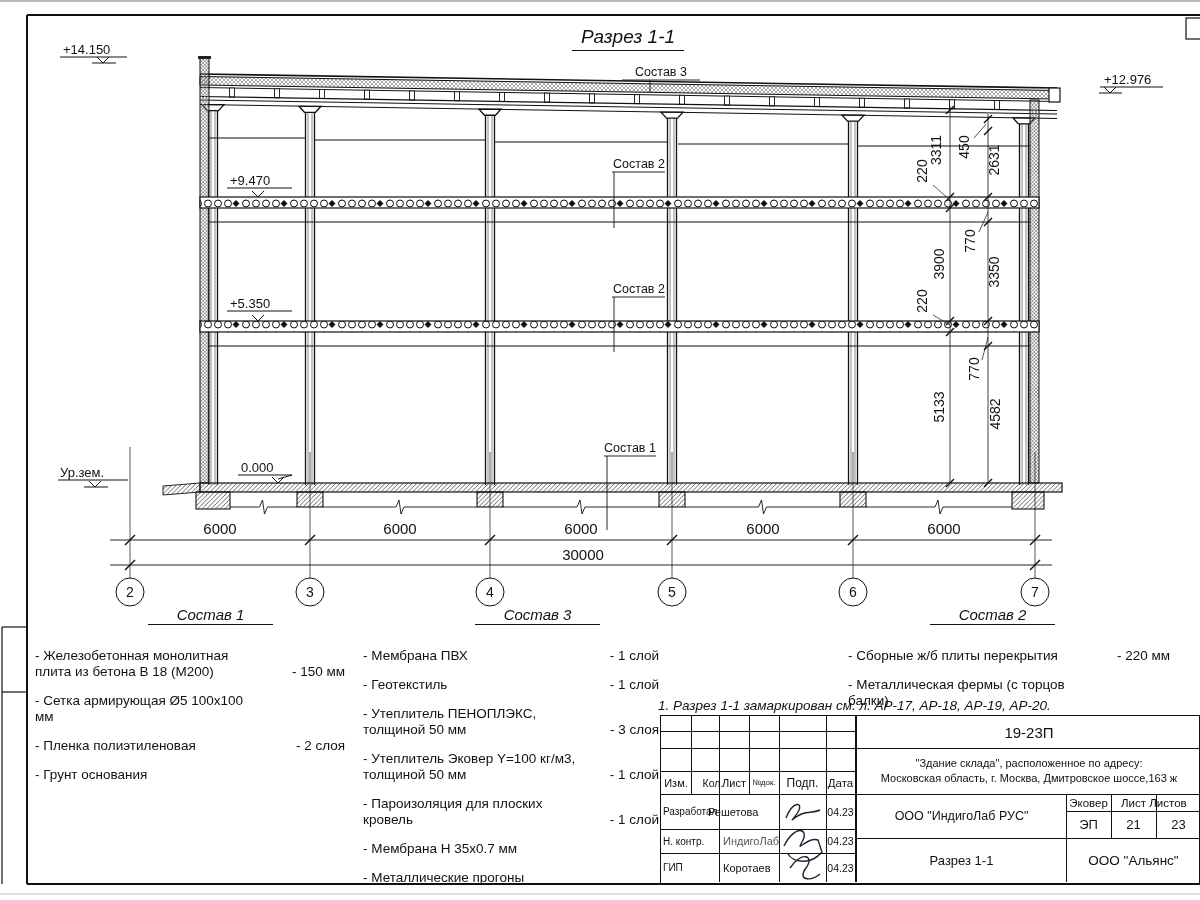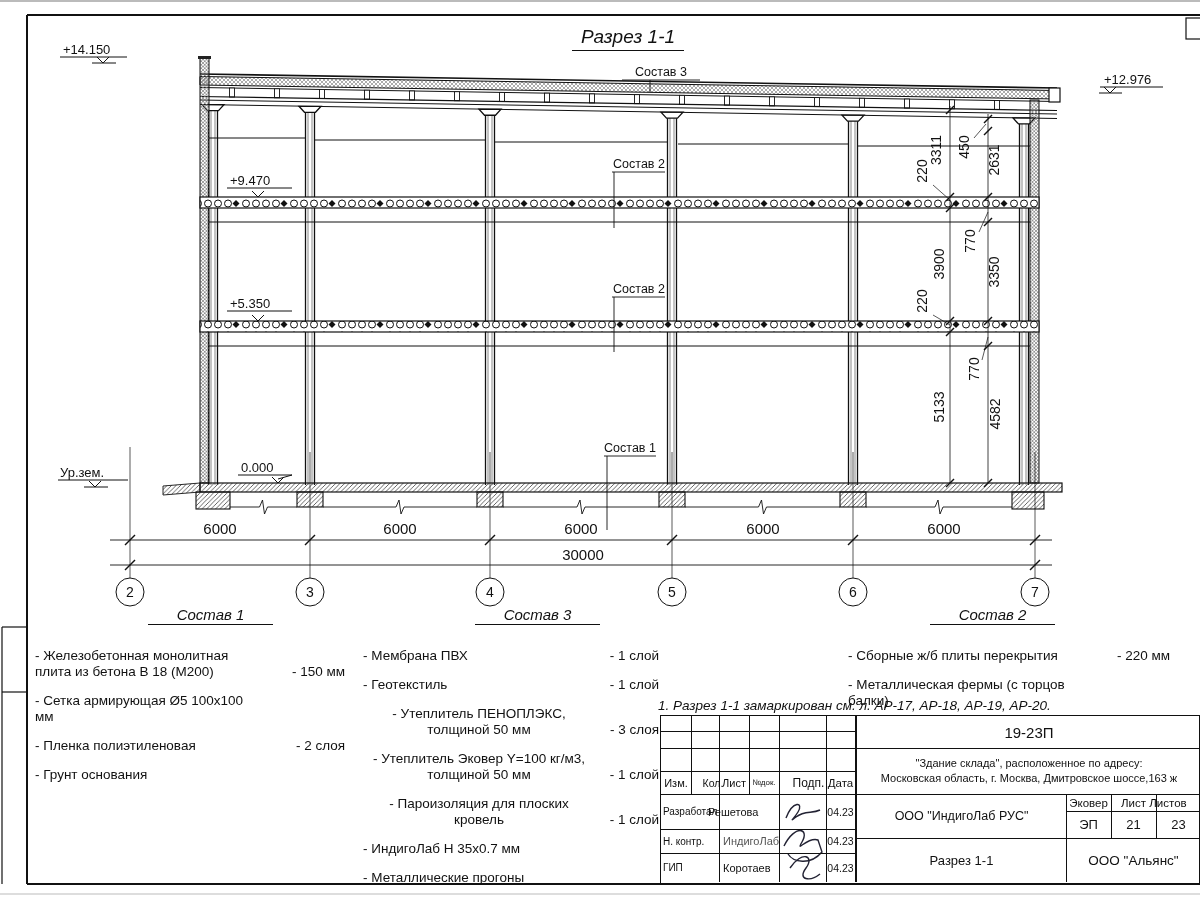--- a/index.html
+++ b/index.html
@@ -10,21 +10,21 @@
   #main-title{left:572px;top:26px;width:112px;text-align:center;font-size:19px;font-style:italic;border-bottom:1.6px solid #111;padding-bottom:2px;}
   
   .comp-head{font-size:15px;font-style:italic;text-align:center;border-bottom:1.2px solid #111;padding-bottom:1px;}
   .comp-list{font-size:13.5px;line-height:16px;}
   .item{display:flex;justify-content:space-between;align-items:flex-end;margin-bottom:13px;}
   .item .txt{display:block;}
   .item .val{white-space:nowrap;padding-left:6px;}
   #comp1-list{left:35px;top:648px;width:310px;}
   #comp1-list .txt{max-width:225px;}
   #comp3-list{left:363px;top:648px;width:296px;}
-  #comp3-list .txt{max-width:232px;text-align:center;}
+  #comp3-list .txt{max-width:232px;}
   #comp2-list{left:848px;top:648px;width:322px;}
   #comp2-list .txt{max-width:250px;}
   #note-line{left:658px;top:698px;font-size:13.5px;white-space:nowrap;font-style:italic;}
   
   #stamp{left:660px;top:715px;width:540px;height:169px;border:1.6px solid #111;box-sizing:border-box;}
   .vl,.hl{position:absolute;background:#111;}
   .vl{width:1px;}
   .hl{height:1px;}
   .cell{position:absolute;display:flex;align-items:center;justify-content:center;box-sizing:border-box;}
   .cell.left{justify-content:flex-start;text-align:left;}
@@ -349,21 +349,21 @@
     </div>
     <div class="item">
       <span class="txt">- Утеплитель Эковер Y=100 кг/м3, толщиной 50 мм</span>
       <span class="val">- 1 слой</span>
     </div>
     <div class="item">
       <span class="txt">- Пароизоляция для плоских кровель</span>
       <span class="val">- 1 слой</span>
     </div>
     <div class="item">
-      <span class="txt">- ИндигоЛаб Н 35х0.7 мм</span>
+      <span class="txt">- Мембрана Н 35х0.7 мм</span>
     </div>
     <div class="item">
       <span class="txt">- Металлические прогоны</span>
     </div>
     <div class="item">
       <span class="txt">- Металлическая балка</span>
     </div>
   </div>
 <div id="comp2-list" class="abs comp-list">
     <div class="item">
@@ -395,21 +395,21 @@
   <div class="hl" style="left:0;top:78px;width:540px;"></div>
   <div class="hl" style="left:405px;top:95px;width:135px;"></div>
   <div class="hl" style="left:0;top:113px;width:194px;"></div>
   <div class="hl" style="left:0;top:137px;width:194px;"></div>
   <div class="hl" style="left:194px;top:122px;width:346px;"></div>
 
   <div class="cell" style="left:0;top:55px;width:30px;height:23px;font-size:11px;">Изм.</div>
   <div class="cell" style="left:38px;top:55px;width:28px;height:23px;font-size:10.5px;">Кол.</div>
   <div class="cell" style="left:58px;top:55px;width:30px;height:23px;font-size:11px;">Лист</div>
   <div class="cell" style="left:88px;top:55px;width:30px;height:23px;font-size:8px;">№док.</div>
-  <div class="cell" style="left:118px;top:55px;width:47px;height:23px;font-size:12px;margin-left:6px;">Подп.</div>
+  <div class="cell" style="left:118px;top:55px;width:47px;height:23px;font-size:12px;">Подп.</div>
   <div class="cell" style="left:165px;top:55px;width:29px;height:23px;font-size:11.5px;">Дата</div>
 
   <div class="cell left" style="left:2px;top:78px;width:56px;height:35px;font-size:10px;">Разработал</div>
   <div class="cell left" style="left:47px;top:78px;width:56px;height:35px;font-size:11px;">Решетова</div>
   <div class="cell" style="left:165px;top:78px;width:29px;height:35px;font-size:10.5px;">04.23</div>
   <div class="cell left" style="left:2px;top:113px;width:56px;height:24px;font-size:10px;">Н. контр.</div>
   <div class="cell left" style="left:62px;top:113px;width:56px;height:24px;font-size:11px;color:#555;">ИндигоЛаб</div>
   <div class="cell" style="left:165px;top:113px;width:29px;height:24px;font-size:10.5px;">04.23</div>
   <div class="cell left" style="left:2px;top:137px;width:56px;height:29px;font-size:10px;">ГИП</div>
   <div class="cell left" style="left:62px;top:137px;width:56px;height:29px;font-size:11px;">Коротаев</div>

